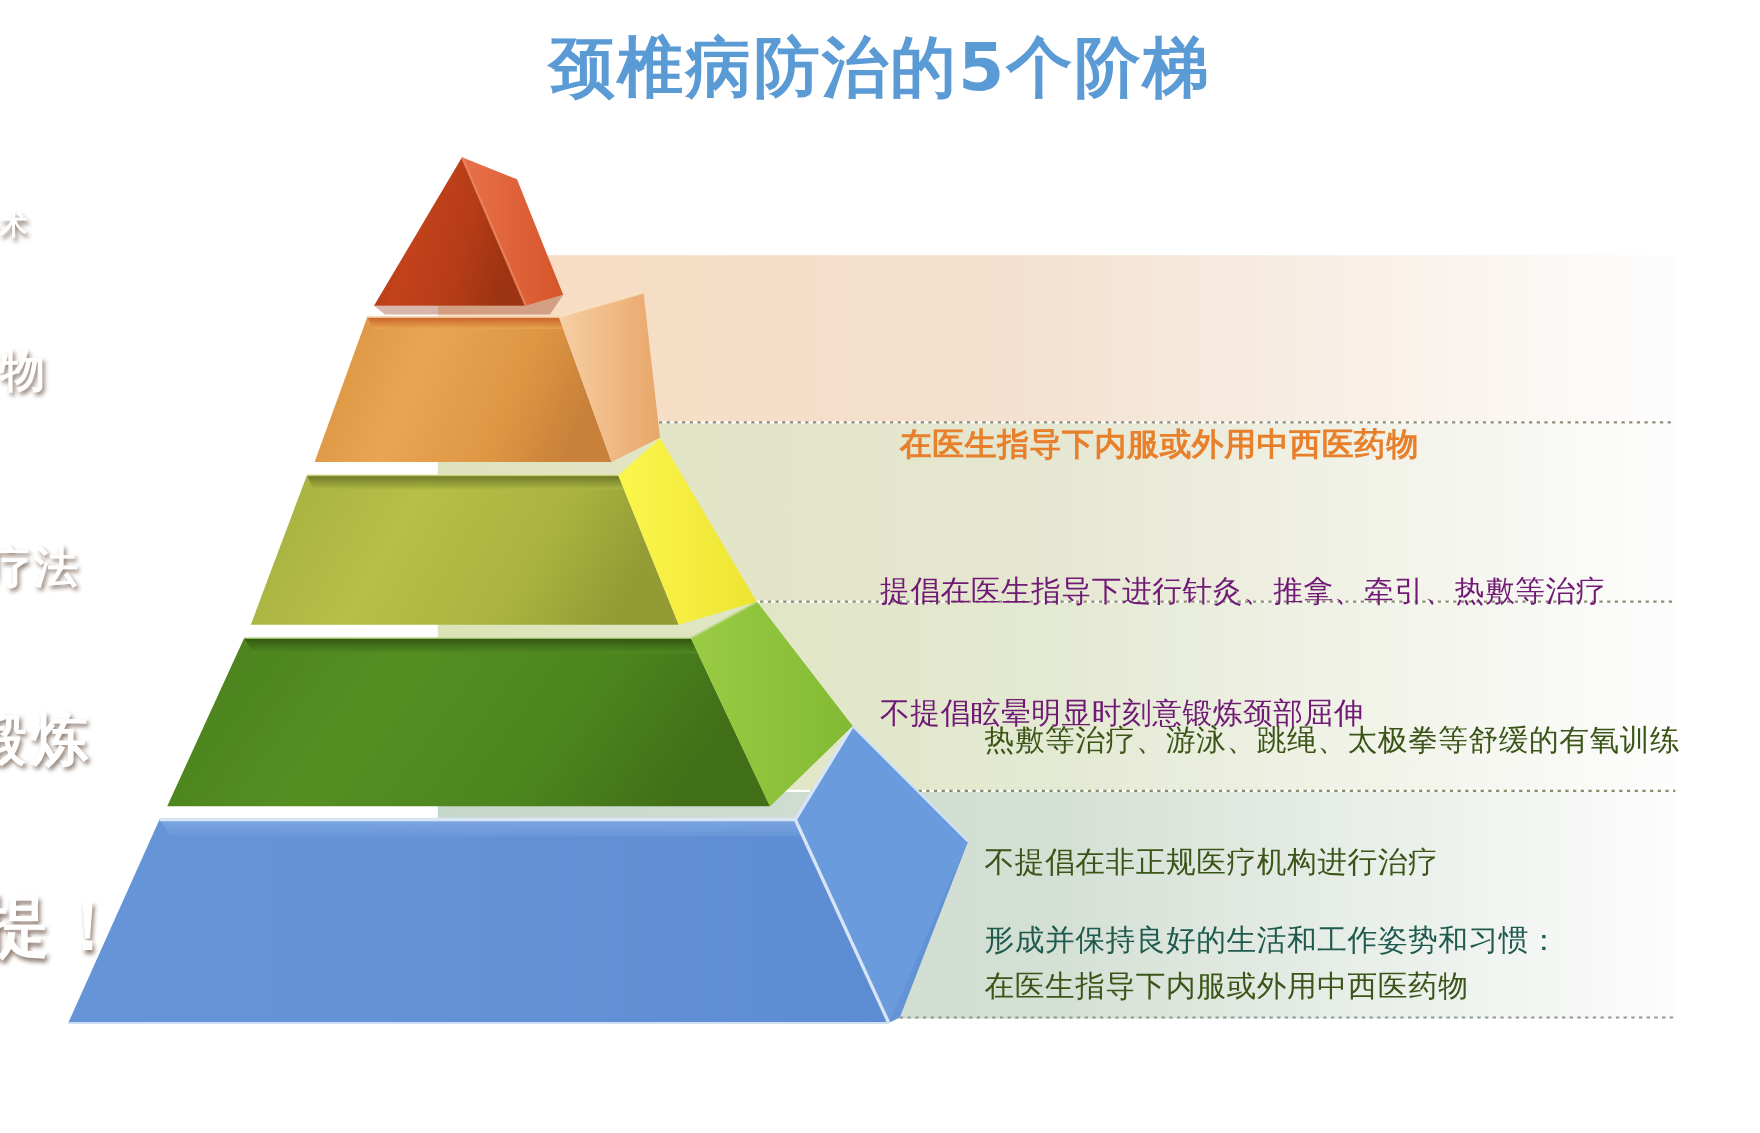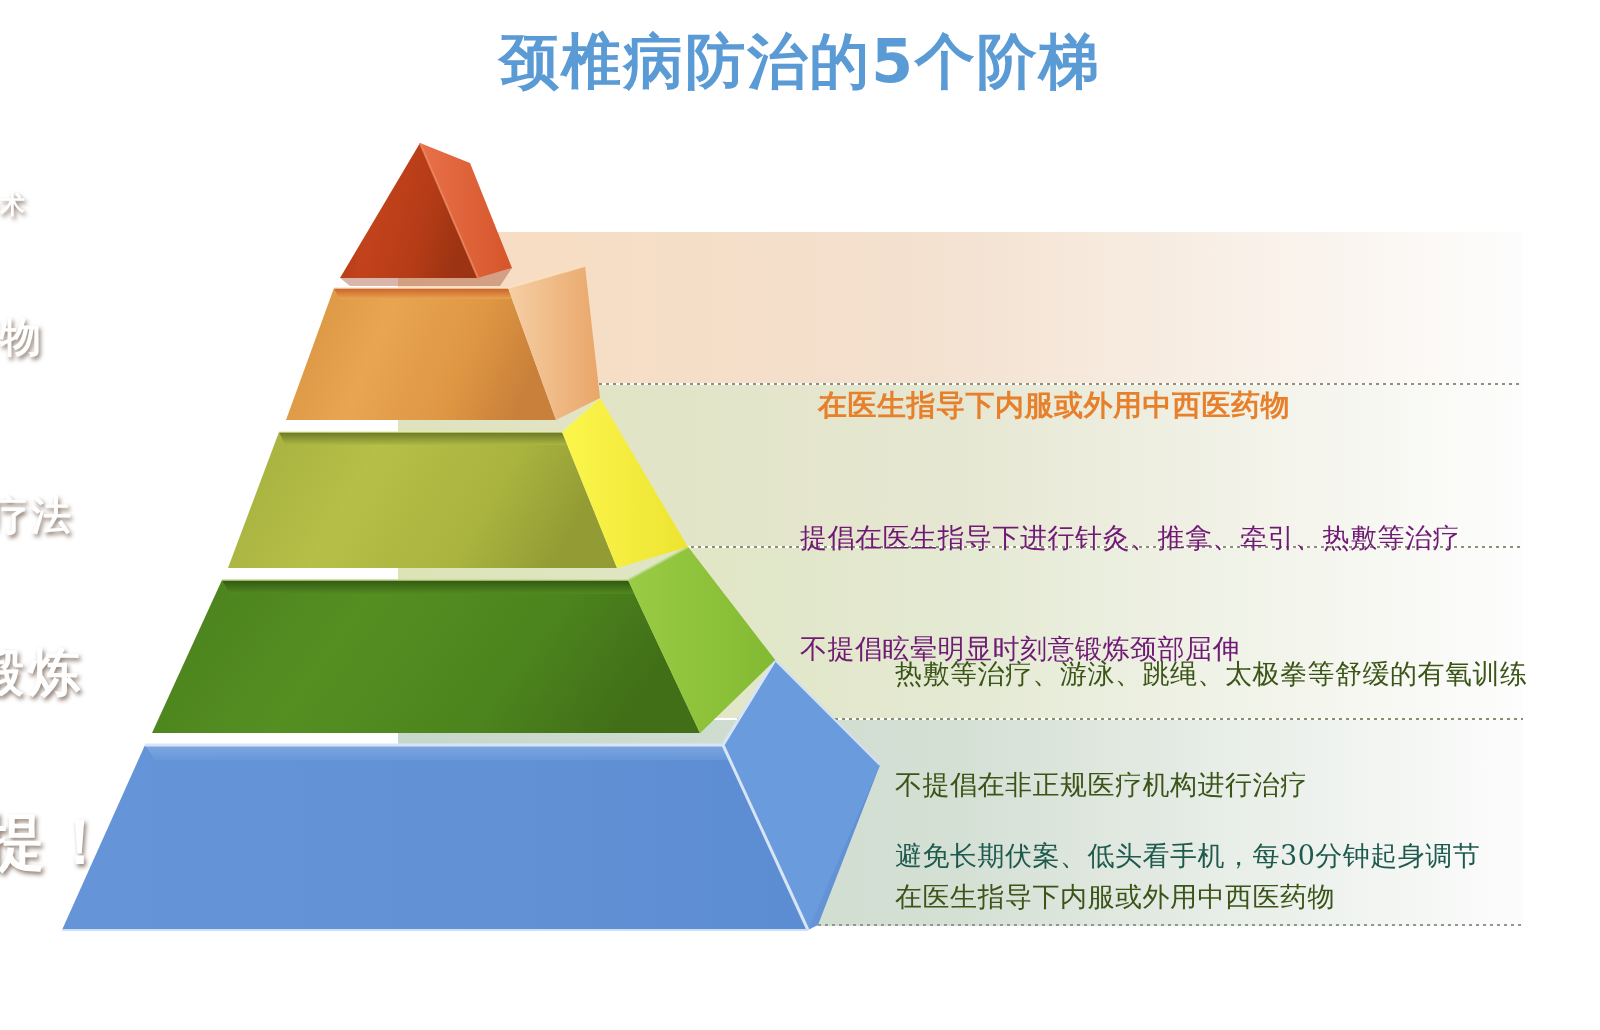--- a/index.html
+++ b/index.html
@@ -319,18 +319,18 @@
     <span class="ln">不提倡眩晕明显时刻意锻炼颈部屈伸</span>
   </div>
 
   <div class="desc" id="desc-3">
     <span class="ln">热敷等治疗、游泳、跳绳、太极拳等舒缓的有氧训练</span>
     <span class="ln">不提倡在非正规医疗机构进行治疗</span>
     <span class="ln">在医生指导下内服或外用中西医药物</span>
   </div>
 
   <div class="desc" id="desc-4">
-    <span class="ln">避免长期伏案、低头看手机，每30分钟起身调节</span>
+    <span class="ln">形成并保持良好的生活和工作姿势和习惯：</span>
     
     
   </div>
 
 </div>
 
 </body></html>

